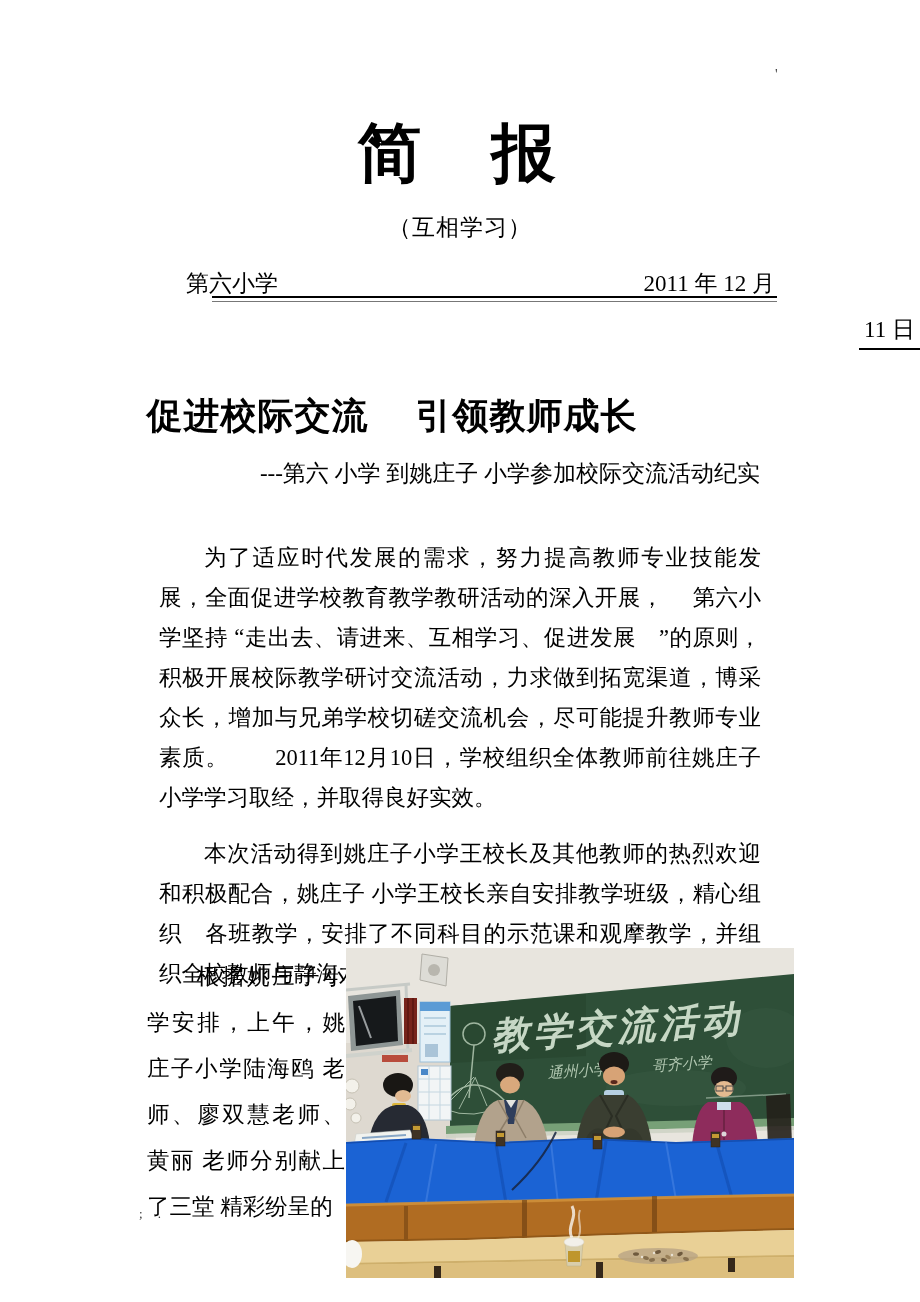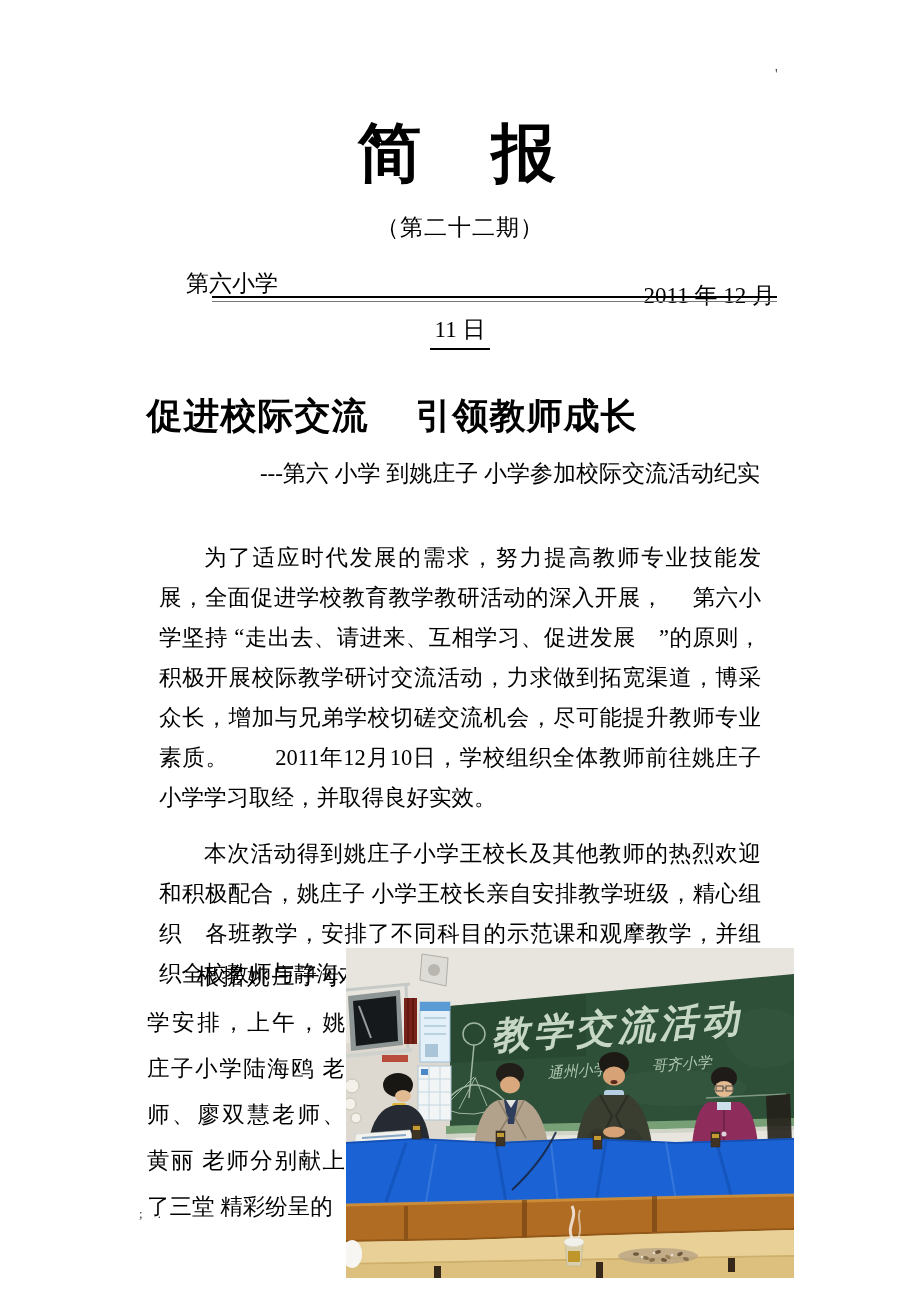--- a/index.html
+++ b/index.html
@@ -9,24 +9,24 @@
     overflow:hidden;
   }
   .mark-top { position:absolute; left:775px; top:66px; font-size:15px; color:#444; }
   .title {
     position:absolute; left:0; top:110px; width:916px; text-align:center;
     font-size:64px; font-weight:bold; white-space:pre; letter-spacing:3px;
   }
   .issue { position:absolute; left:0; top:212px; width:920px; text-align:center; font-size:23px; letter-spacing:1px; }
   .masthead { position:absolute; left:145px; top:268px; width:632px; height:30px; font-size:23px; }
   .masthead .school { position:absolute; left:25px; top:0;margin-left:16px; }
-  .masthead .date   { position:absolute; right:2px; top:12px;text-align:center; }
+  .masthead .date   { position:absolute; right:2px; top:0;text-align:center; }
   .masthead-line  { position:absolute; left:212px; top:296px; width:565px; border-top:2px solid #000; }
   .masthead-line2 { position:absolute; left:212px; top:301px; width:565px; border-top:1px solid #777; }
-  .date-below { position:absolute; left:0; top:314px; width:920px; text-align:center; font-size:23px; }
+  .date-below { position:absolute; left:0; top:314px; width:920px; text-align:right; font-size:23px; }
   .date-below span { display:inline-block; border-bottom:2px solid #000; padding:0 5px 3px 5px; }
   .headline {
     position:absolute; left:0; top:392px; width:784px; text-align:center;
     font-size:36px; font-weight:bold; letter-spacing:1px; white-space:pre;
   }
   .subheadline {
     position:absolute; left:0; top:458px; width:920px; box-sizing:border-box;
     padding-left:100px; text-align:center; font-size:23px;
   }
   .body-text {
@@ -46,21 +46,21 @@
 </style>
 </head>
 <body>
 
 <div class="page">
 
   <span class="mark-top">'</span>
 
   <div class="title">简　报</div>
 
-  <div class="issue">（第二十二期）</div>
+  <div class="issue">（互相学习）</div>
 
   <div class="masthead">
     <span class="school">第六小学</span>
     <span class="date">2011 年 12 月</span>
   </div>
   <div class="masthead-line"></div>
   <div class="masthead-line2"></div>
 
   <div class="date-below">
     <span>11 日</span>

